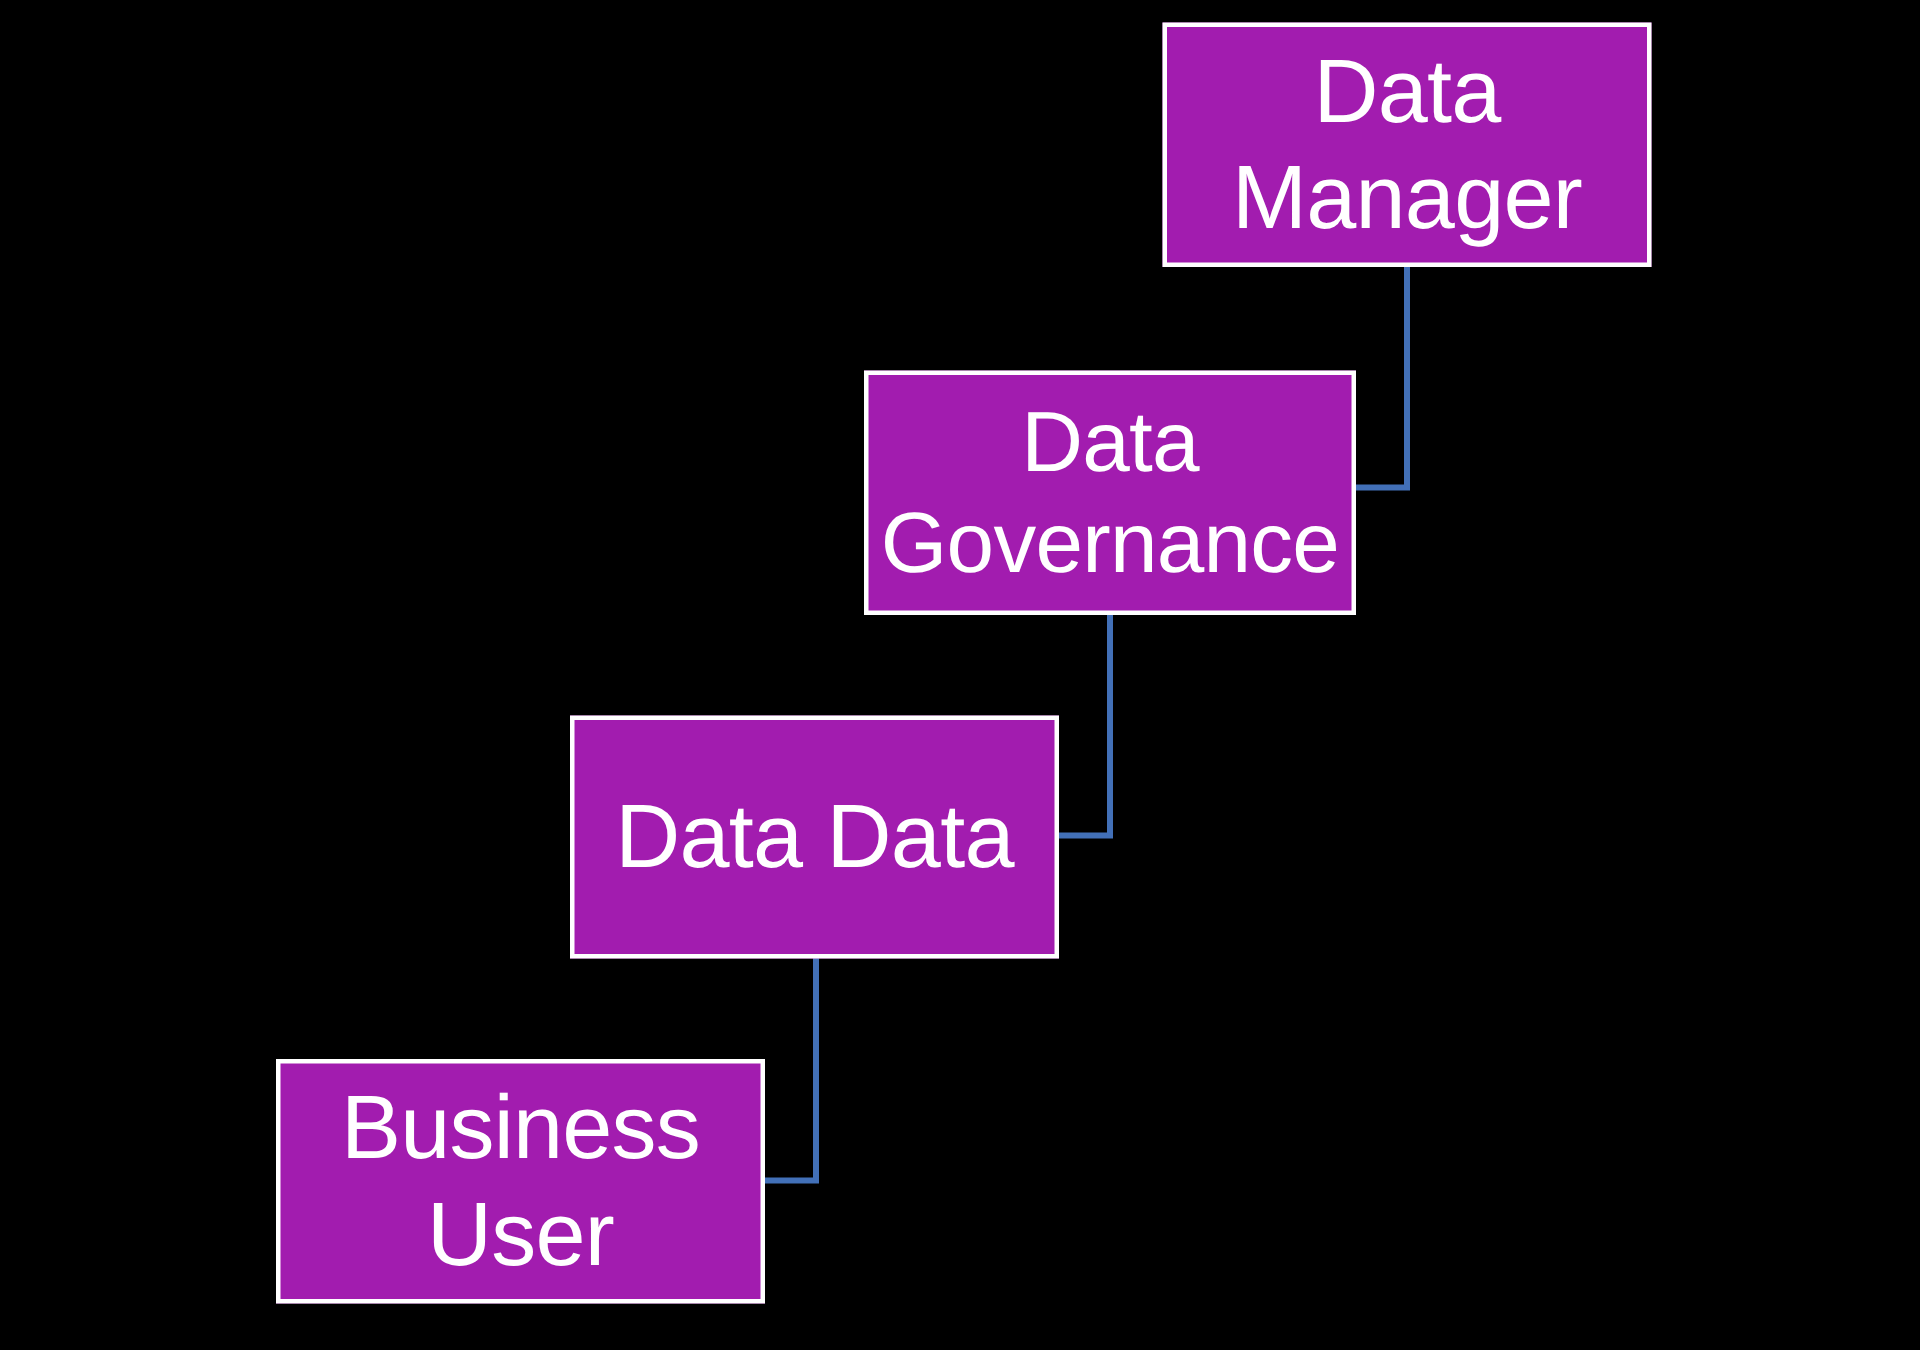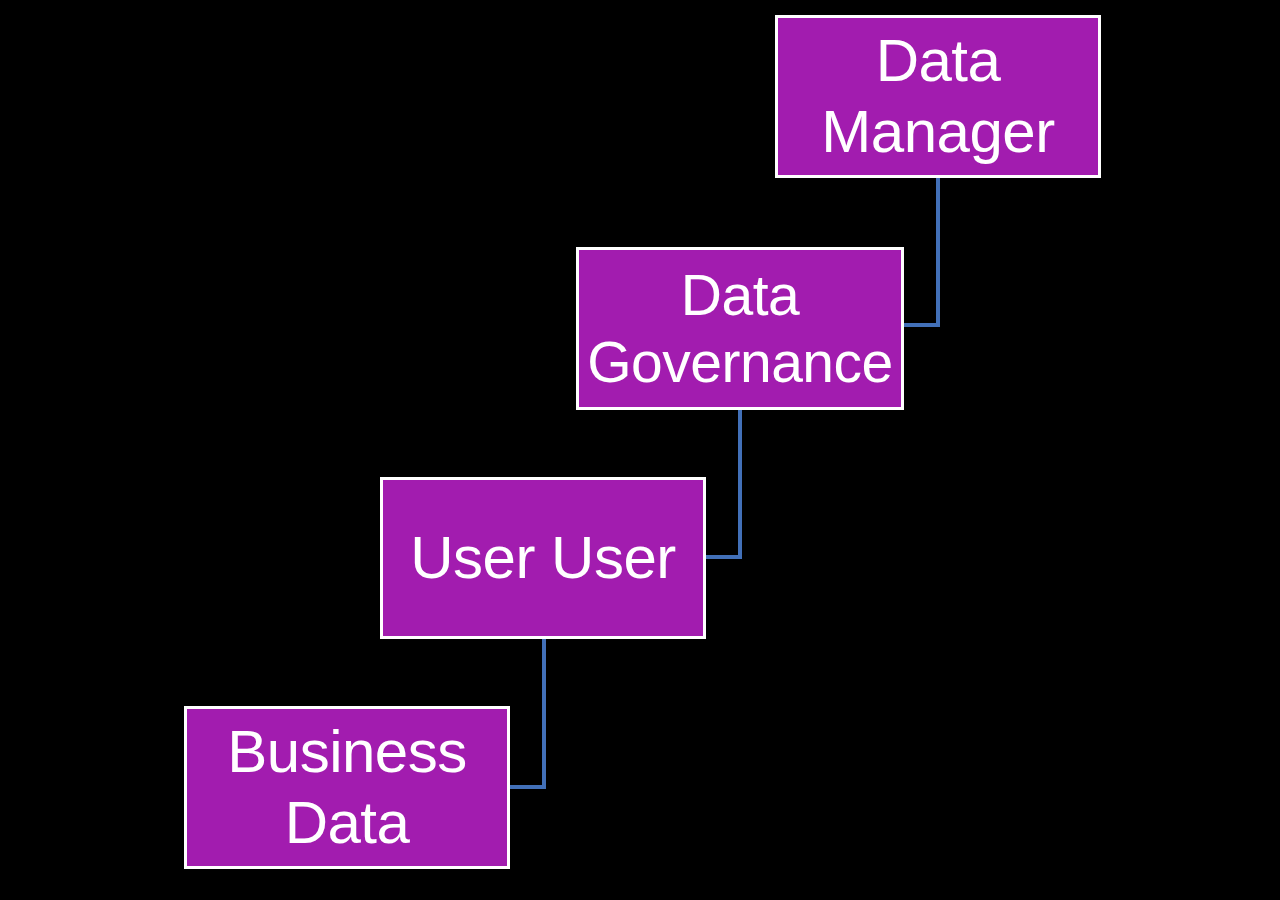--- a/index.html
+++ b/index.html
@@ -74,21 +74,21 @@
     <span class="node-label label-lg">Data
 Manager</span>
   </div>
 
   <div class="node" style="left:576px; top:247px; width:328px; height:163px;">
     <span class="node-label label-md">Data
 Governance</span>
   </div>
 
   <div class="node" style="left:380px; top:477px; width:326px; height:162px;">
-    <span class="node-label label-lg">User User</span>
+    <span class="node-label label-lg">Data Data</span>
   </div>
 
   <div class="node" style="left:184px; top:706px; width:326px; height:163px;">
     <span class="node-label label-lg">Business
-Data</span>
+User</span>
   </div>
 
 </div>
 
 </body></html>

